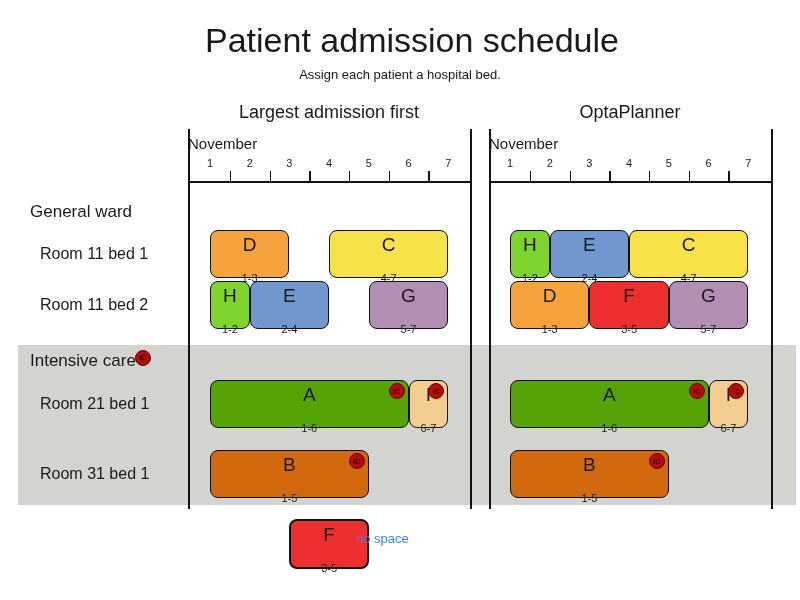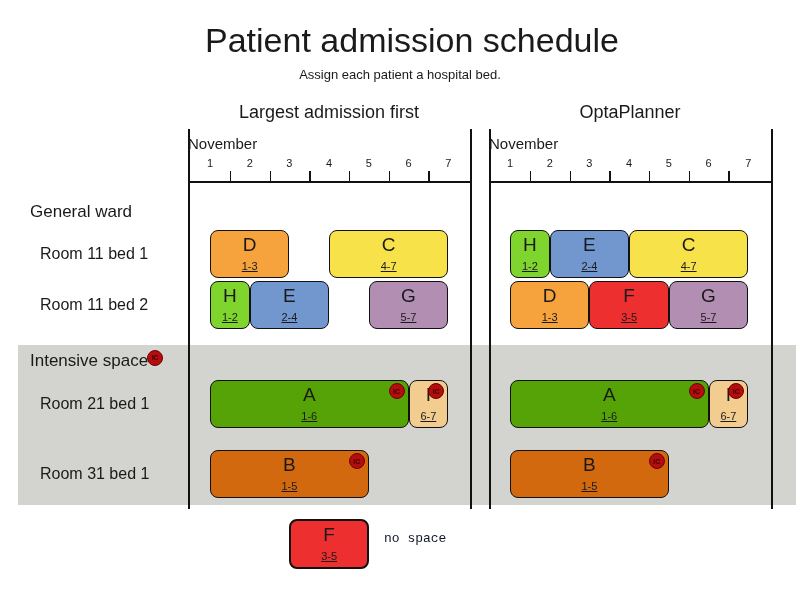--- a/index.html
+++ b/index.html
@@ -12,21 +12,21 @@
   #col-title-0{left:188px;width:282px;}
   #col-title-1{left:489px;width:282px;}
   .vline,.hline,.tick{background:#111;}
   .month-label{font-size:15px;line-height:17px;}
   .day-label{font-size:11px;line-height:13px;text-align:center;}
   .ward-label{font-size:17px;line-height:22px;display:flex;align-items:flex-start;}
   .room-label{font-size:16px;line-height:20px;}
   .block{position:absolute;box-sizing:border-box;border:1.5px solid #111;border-radius:8px;
          text-align:center;color:#1a1a1a;}
   .block .letter{font-size:19px;line-height:22px;margin-top:3px;}
-  .block .range{font-size:11px;line-height:13px;margin-top:4px;text-decoration:underline;}
+  .block .range{font-size:11px;line-height:13px;margin-top:16px;}
   .badge{width:16px;height:16px;border-radius:50%;border:1px solid #6e0000;
          font-size:7px;font-weight:bold;display:flex;align-items:center;justify-content:center;
          box-sizing:border-box;}
   .badge.on-block{position:absolute;top:2px;right:3px;}
   #no-space-note{font-size:13px;line-height:16px;}
 </style>
 </head>
 <body>
 
 <div id="canvas">
@@ -114,21 +114,21 @@
       </div>
       <div class="block" style="left: 589.4px; width: 79.4px; top: 281px; height: 48px; background: rgb(238, 47, 47);">
         <div class="letter">F</div>
         <div class="range">3-5</div>
       </div>
       <div class="block" style="left: 668.8px; width: 79.4px; top: 281px; height: 48px; background: rgb(178, 143, 178);">
         <div class="letter">G</div>
         <div class="range">5-7</div>
       </div>
       <div class="ward-label abs" style="left: 30px; top: 350px; height: 22px;">
-        <span>Intensive space</span>
+        <span>Intensive care</span>
         <span class="badge" style="background: rgb(179, 13, 13); color: rgb(64, 0, 0); margin-left: -1px;">IC</span>
       </div>
       <div class="room-label abs" style="left: 40px; top: 394px;">Room 21 bed 1</div>
       <div class="block" style="left: 210px; width: 198.5px; top: 380px; height: 48px; background: rgb(85, 163, 6);">
         <div class="letter">A</div>
         <div class="range">1-6</div>
         <span class="badge on-block" style="background: rgb(179, 13, 13); color: rgb(64, 0, 0);">IC</span>
       </div>
       <div class="block" style="left: 408.5px; width: 39.7px; top: 380px; height: 48px; background: rgb(243, 205, 144);">
         <div class="letter">I</div>
@@ -155,14 +155,14 @@
         <div class="letter">B</div>
         <div class="range">1-5</div>
         <span class="badge on-block" style="background: rgb(179, 13, 13); color: rgb(64, 0, 0);">IC</span>
       </div>
     </div>
 
   <div id="unassigned-block" class="block" style="left: 289.4px; width: 79.4px; top: 519px; height: 50px; background: rgb(238, 47, 47); border-width: 2px;">
     <div class="letter">F</div>
     <div class="range">3-5</div>
   </div>
-  <div id="no-space-note" class="abs" style="left: 384px; top: 531px; color: #0f172a; font-family: Liberation Mono, monospace;">no space</div>
+  <div id="no-space-note" class="abs" style="left: 356px; top: 531px; color: #3b82f6;">no space</div>
 </div>
 
 </body></html>

